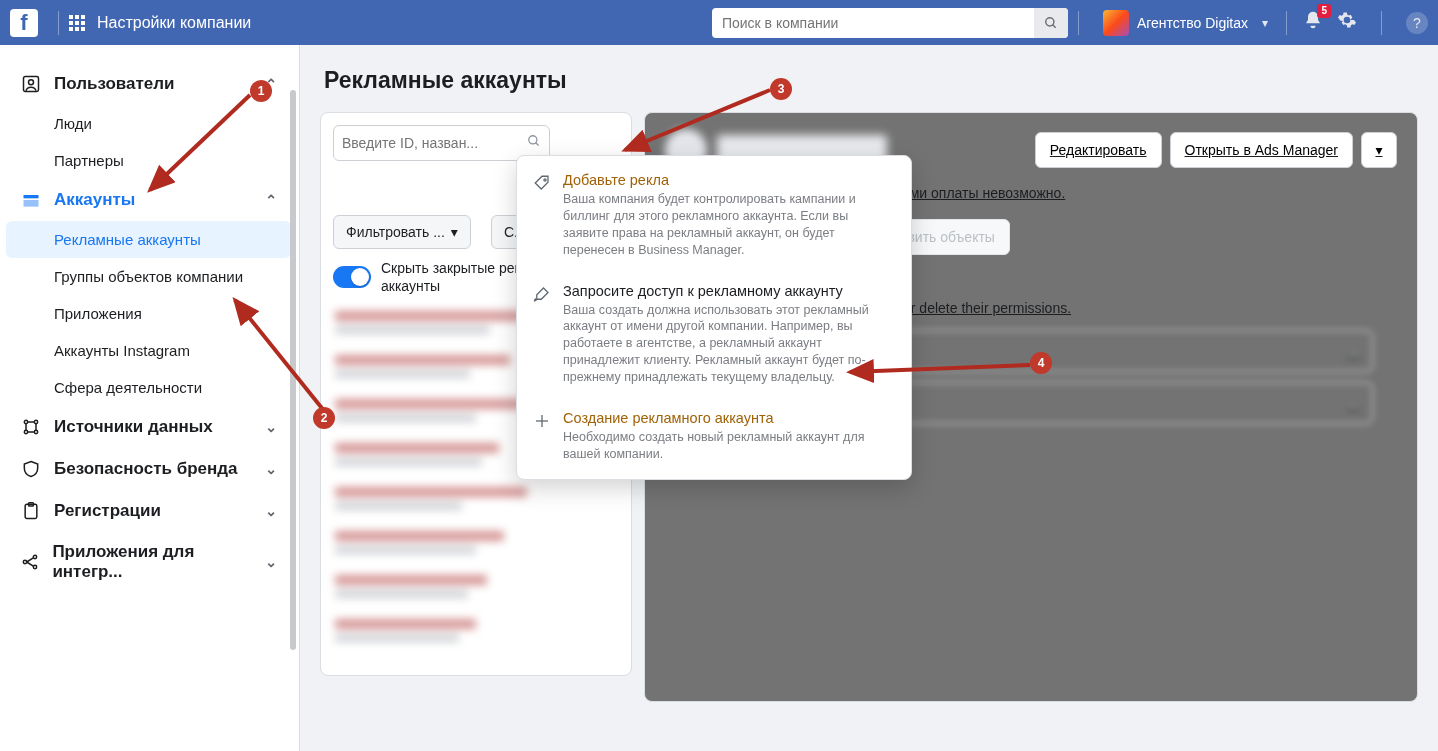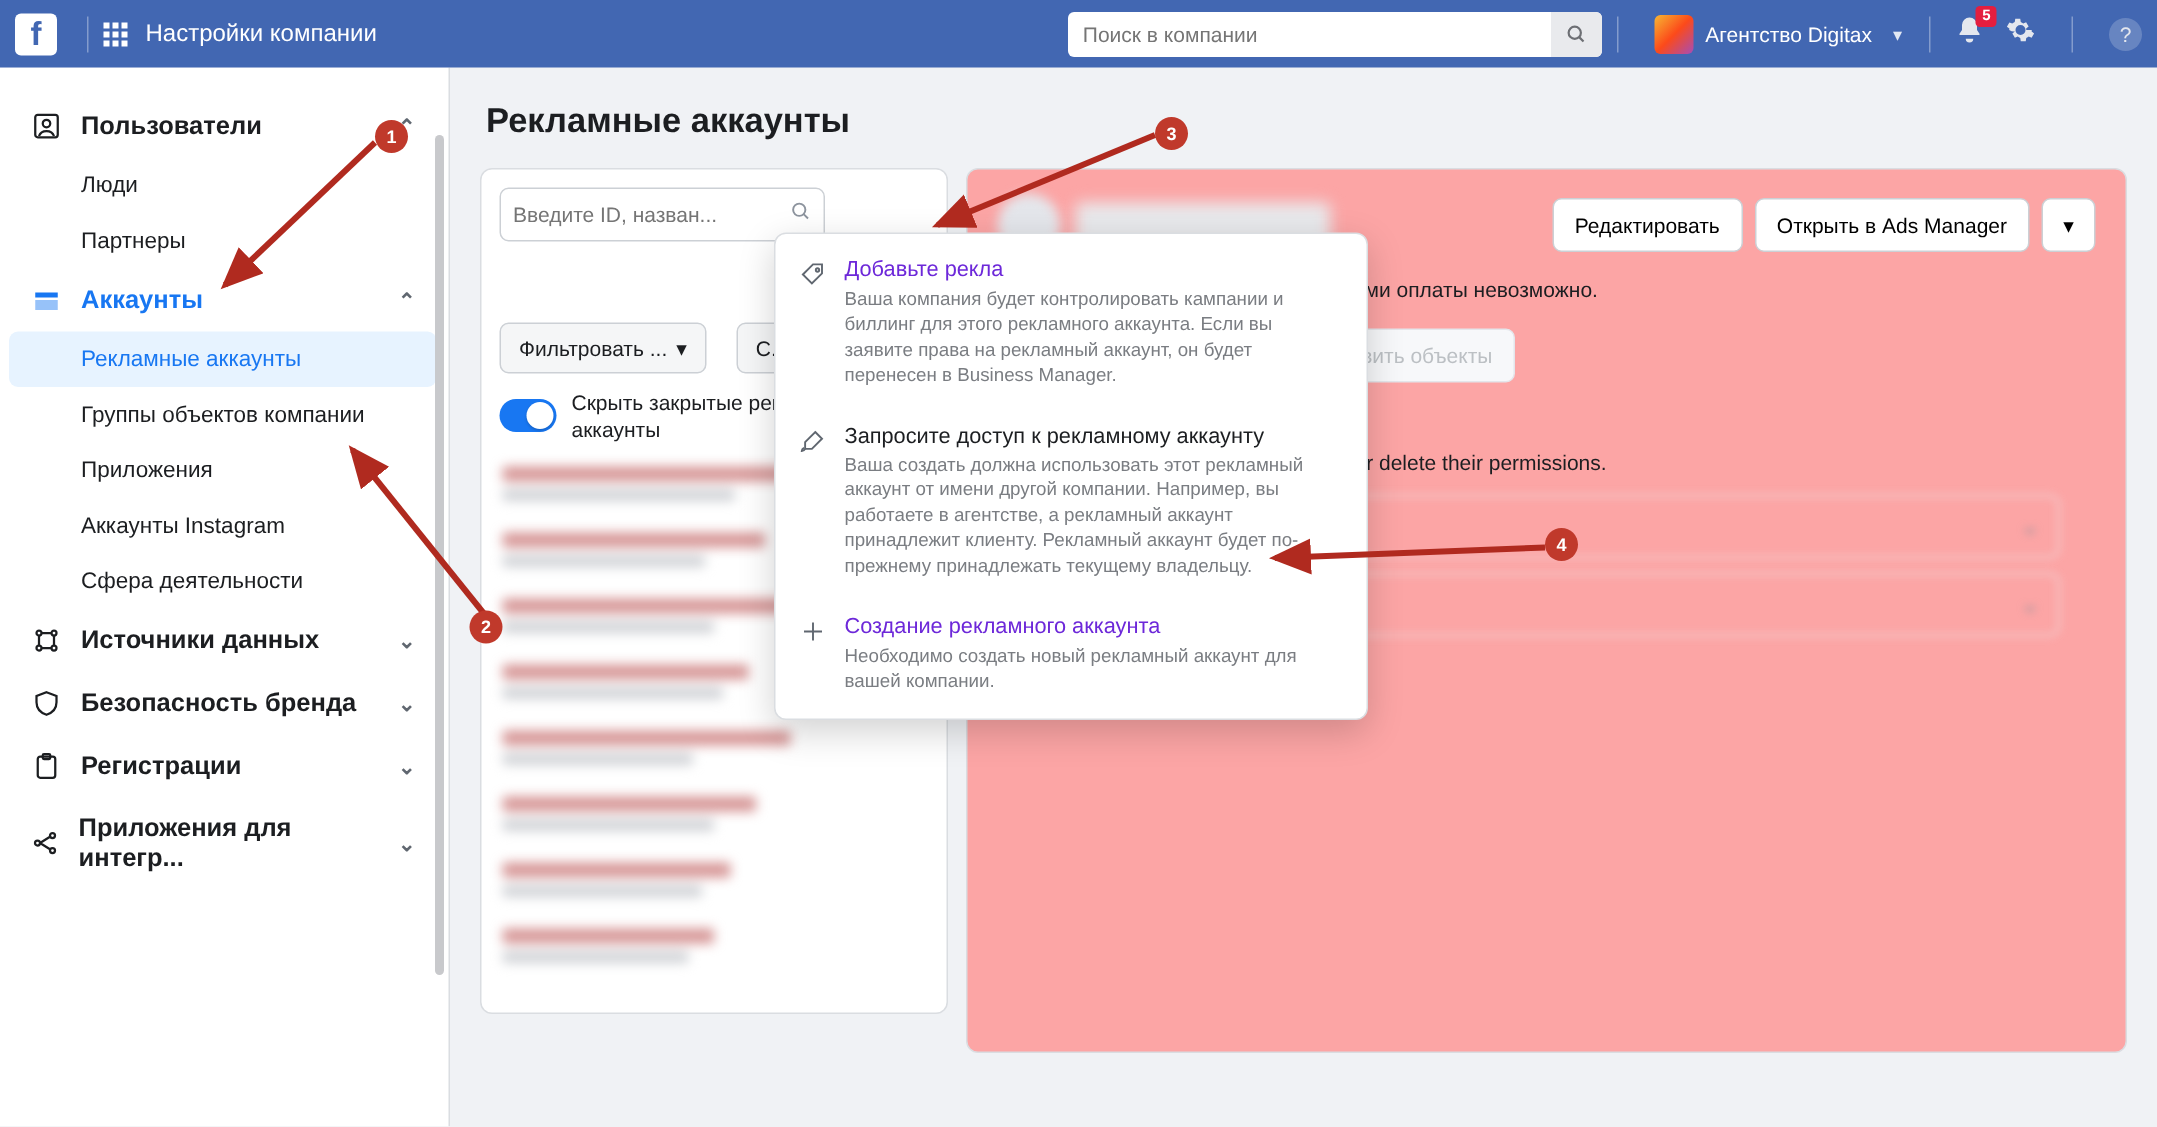--- a/index.html
+++ b/index.html
@@ -171,24 +171,25 @@
 
   .blur-list { filter: blur(4px); }
   .blur-item {
     height:28px; margin:16px 2px;
   }
   .blur-item .bar1{ height:10px; background:#d69696; border-radius:2px; width:70%; margin-bottom:5px;}
   .blur-item .bar2{ height:8px; background:#d0d2d6; border-radius:2px; width:55%;}
 
   .col-right {
     flex:1;
-    background:#fca5a5; border:1px solid #dadde1; border-radius:8px;
+    background:#737373; border:1px solid #dadde1; border-radius:8px;
     padding:16px 20px;
     min-height: 590px;
     position:relative;
+    text-decoration:underline;
   }
   .right-header {
     display:flex; align-items:center; gap:10px;
     margin-bottom:14px;
   }
   .obj-avatar {
     width:42px;height:42px;background:#e4e6eb;border-radius:50%;
     filter:blur(4px);
   }
   .obj-title-blur{ width:170px; height:30px; background:#e8e9ec; filter:blur(5px); border-radius:4px;}
@@ -231,21 +232,21 @@
     width: 396px;
     background:#fff; border:1px solid #dadde1; border-radius:8px;
     box-shadow: 0 8px 24px rgba(0,0,0,.18);
     z-index: 50;
     padding: 4px 0;
   }
   .pop-item { display:flex; gap:12px; padding:12px 16px; }
   .pop-icon { width:22px; display:flex; justify-content:center; color:#606770; font-size:18px; padding-top:2px;}
   .pop-title { font-size:14.5px; color:#1c1e21; margin-bottom:3px;}
   .pop-desc { font-size:12.5px; color:#7a7d82; line-height:1.35;}
-  .pop-item.muted .pop-title{ color:#6d28d9;}
+  .pop-item.muted .pop-title{ color:#a16207;}
 
   
   .ann-layer {
     position:absolute; left:0; top:0; width:100%; height:100%;
     pointer-events:none; z-index:80;
   }
   .num-badge {
     position:absolute;
     width:22px;height:22px;border-radius:50%;
     background:#c0392b;color:#fff;

